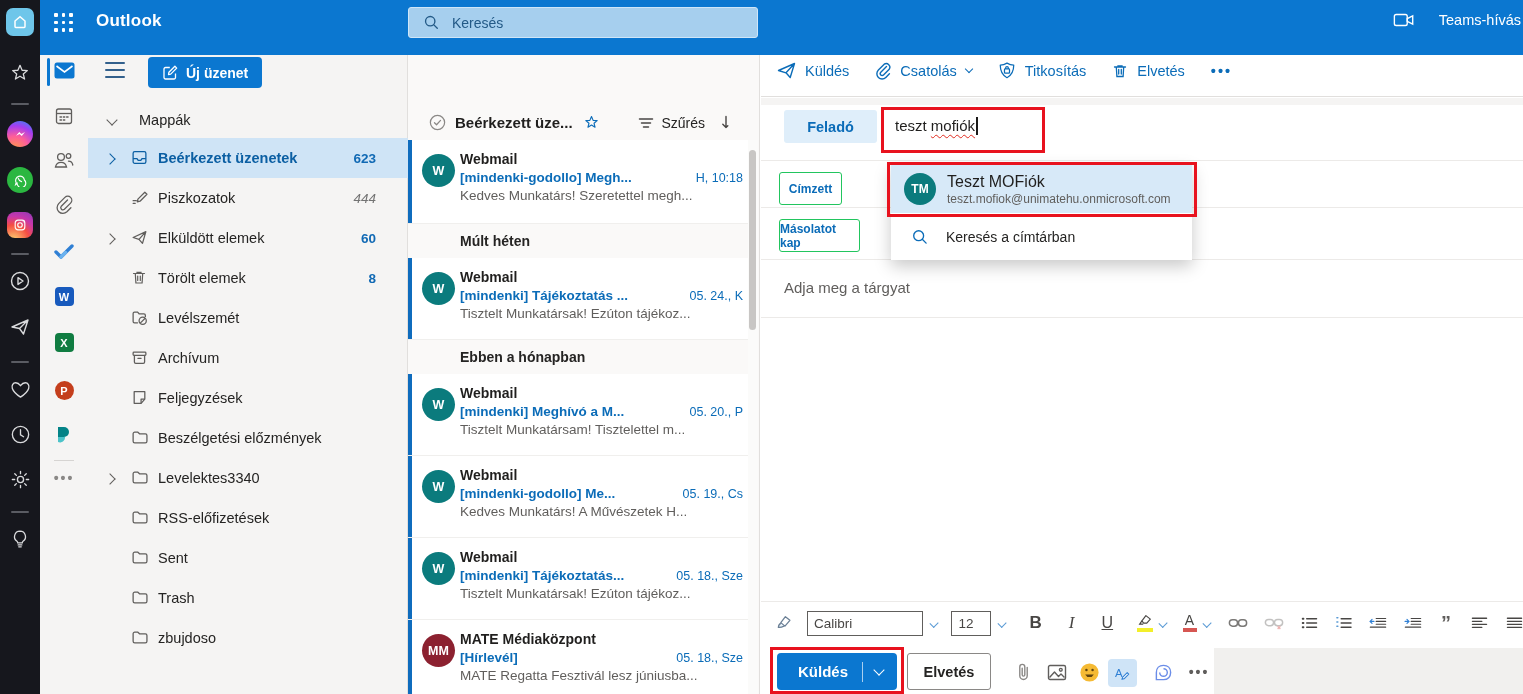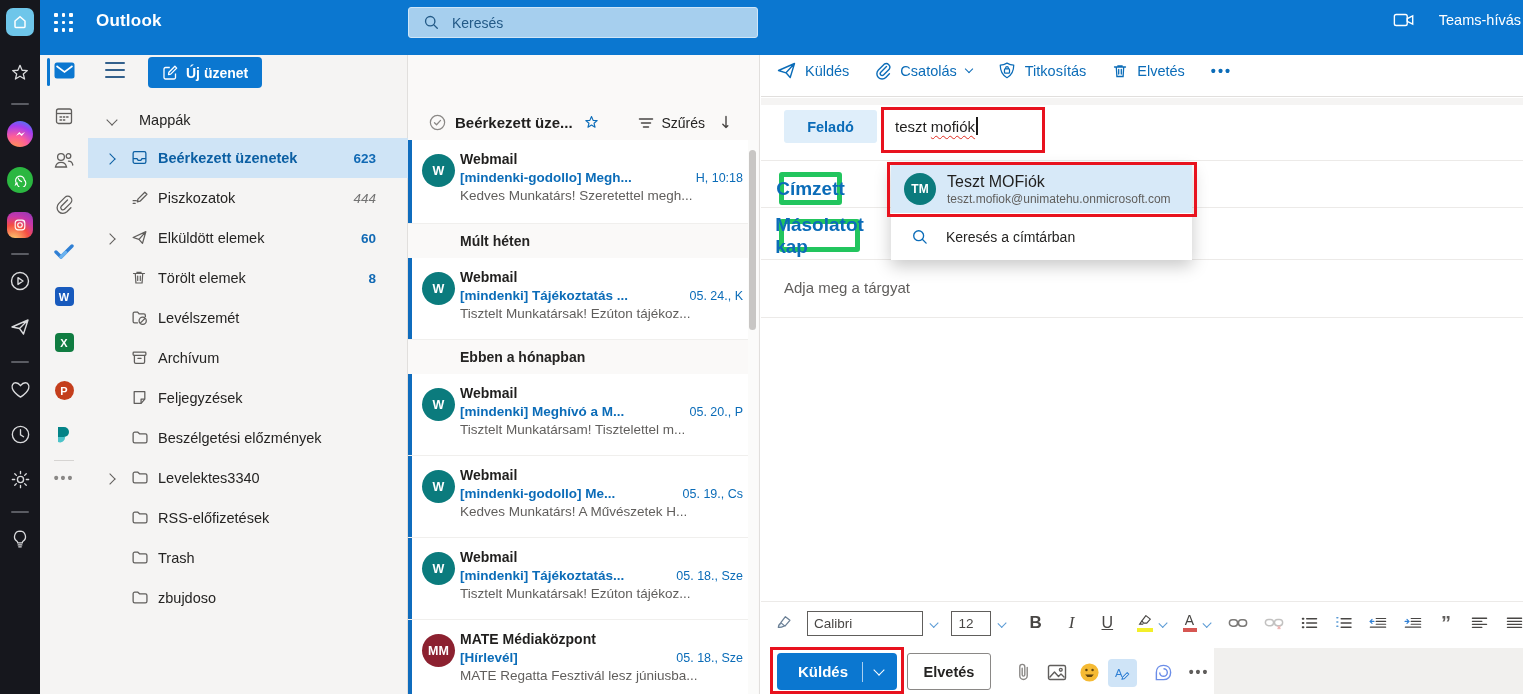--- a/index.html
+++ b/index.html
@@ -75,25 +75,25 @@
   .list-scrollbar { position:absolute; right:1px; top:95px; width:10px; height:554px; background:#fbfbfa; }
   .list-scroll-thumb { position:absolute; right:2px; top:10px; width:7px; height:180px; background:#c8c6c4; border-radius:4px; }
 
   
   .compose-pane { position:absolute; left:761px; top:45px; width:762px; height:649px; background:#fff; z-index:1; }
   .c-toolbar { position:absolute; left:0; top:0; width:762px; height:52px; background:#fff; border-bottom:1px solid #e1dfdd; display:flex; align-items:center; color:#0b6cb8; font-size:14.5px; }
   .ct-item { display:flex; align-items:center; gap:9px; margin-left:26px; }
   .ct-item:first-child { margin-left:16px; }
   .c-band { position:absolute; left:0; top:53px; width:762px; height:7px; background:#f5f4f3; }
   .from-pill { position:absolute; left:23px; top:65px; width:93px; height:33px; background:#dfeefa; border-radius:3px; display:flex; align-items:center; justify-content:center; color:#0b6cb8; font-weight:bold; font-size:14.5px; }
-  .from-input { position:absolute; left:134px; top:72px; font-size:15px; color:#201f1e; display:flex; align-items:center; }
+  .from-input { position:absolute; left:134px; top:72px; font-size:15px; color:#201f1e; display:flex; align-items:flex-start; }
   .wavy { text-decoration:underline; text-decoration-style:wavy; text-decoration-color:#e02b20; text-decoration-thickness:1px; text-underline-offset:3px; }
   .caret { display:inline-block; width:1.5px; height:18px; background:#1b1a19; margin-left:1px; }
   .c-div { position:absolute; left:0; width:762px; height:1px; background:#eceae8; }
-  .field-btn { position:absolute; background:#fff; border:5px solid #22c55e; border-radius:3px; color:#0b6cb8; font-weight:bold; font-size:19px; display:flex; align-items:center; justify-content:center; }
+  .field-btn { position:absolute; background:#fff; border:1px solid #22c55e; border-radius:3px; color:#0b6cb8; font-weight:bold; font-size:12px; display:flex; align-items:center; justify-content:center; }
   .sugg-panel { position:absolute; left:130px; top:120px; width:301px; background:#fff; box-shadow:0 6px 16px rgba(0,0,0,.22); z-index:6; }
   .sugg-row1 { height:48px; background:#d7e9f8; display:flex; align-items:center; padding-left:13px; gap:11px; }
   .sugg-avatar { width:32px; height:32px; border-radius:50%; background:#0b7b7d; color:#fff; font-size:12px; font-weight:bold; display:flex; align-items:center; justify-content:center; flex:0 0 auto; }
   .sugg-name { font-size:16px; color:#201f1e; }
   .sugg-email { font-size:12px; color:#605e5c; margin-top:1px; }
   .sugg-row2 { height:47px; display:flex; align-items:center; padding-left:20px; gap:17px; font-size:14px; color:#252423; }
   .subject-ph { position:absolute; left:23px; top:234px; font-size:15px; color:#605e5c; }
 
   
   .fmt-bar { position:absolute; left:0; top:556px; width:762px; height:43px; border-top:1px solid #eceae8; display:flex; align-items:center; color:#484644; }
@@ -402,20 +402,28 @@
 
       <div class="folder-row">
         <span class="ficon">
             <svg width="17" height="17" viewBox="0 0 16 16" fill="none" stroke="currentColor" stroke-width="1.2">
               <path d="M2 4.5c0-.8.7-1.5 1.5-1.5h3L8 4.5h5.5c.8 0 1.5.7 1.5 1.5v5.5c0 .8-.7 1.5-1.5 1.5h-10A1.5 1.5 0 0 1 2 11.5Z" stroke-linejoin="round"></path>
             </svg>
           </span>
         <span class="flabel ellip">RSS-előfizetések</span>
       </div>
 
+      <div class="folder-row">
+        <span class="ficon">
+            <svg width="17" height="17" viewBox="0 0 16 16" fill="none" stroke="currentColor" stroke-width="1.2">
+              <path d="M2 4.5c0-.8.7-1.5 1.5-1.5h3L8 4.5h5.5c.8 0 1.5.7 1.5 1.5v5.5c0 .8-.7 1.5-1.5 1.5h-10A1.5 1.5 0 0 1 2 11.5Z" stroke-linejoin="round"></path>
+            </svg>
+          </span>
+        <span class="flabel ellip">Sent</span>
+      </div>
 
 
       <div class="folder-row">
         <span class="ficon">
             <svg width="17" height="17" viewBox="0 0 16 16" fill="none" stroke="currentColor" stroke-width="1.2">
               <path d="M2 4.5c0-.8.7-1.5 1.5-1.5h3L8 4.5h5.5c.8 0 1.5.7 1.5 1.5v5.5c0 .8-.7 1.5-1.5 1.5h-10A1.5 1.5 0 0 1 2 11.5Z" stroke-linejoin="round"></path>
             </svg>
           </span>
         <span class="flabel ellip">Trash</span>
       </div>

